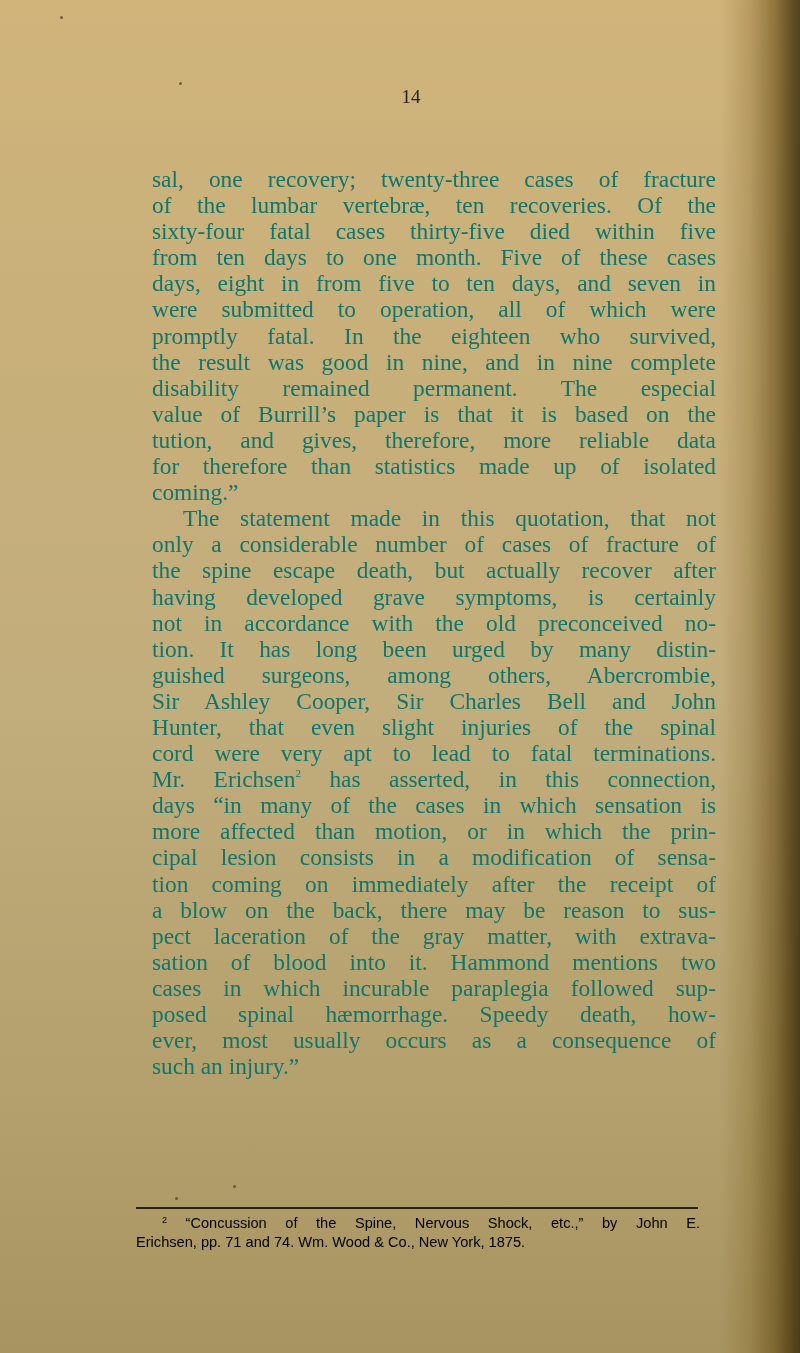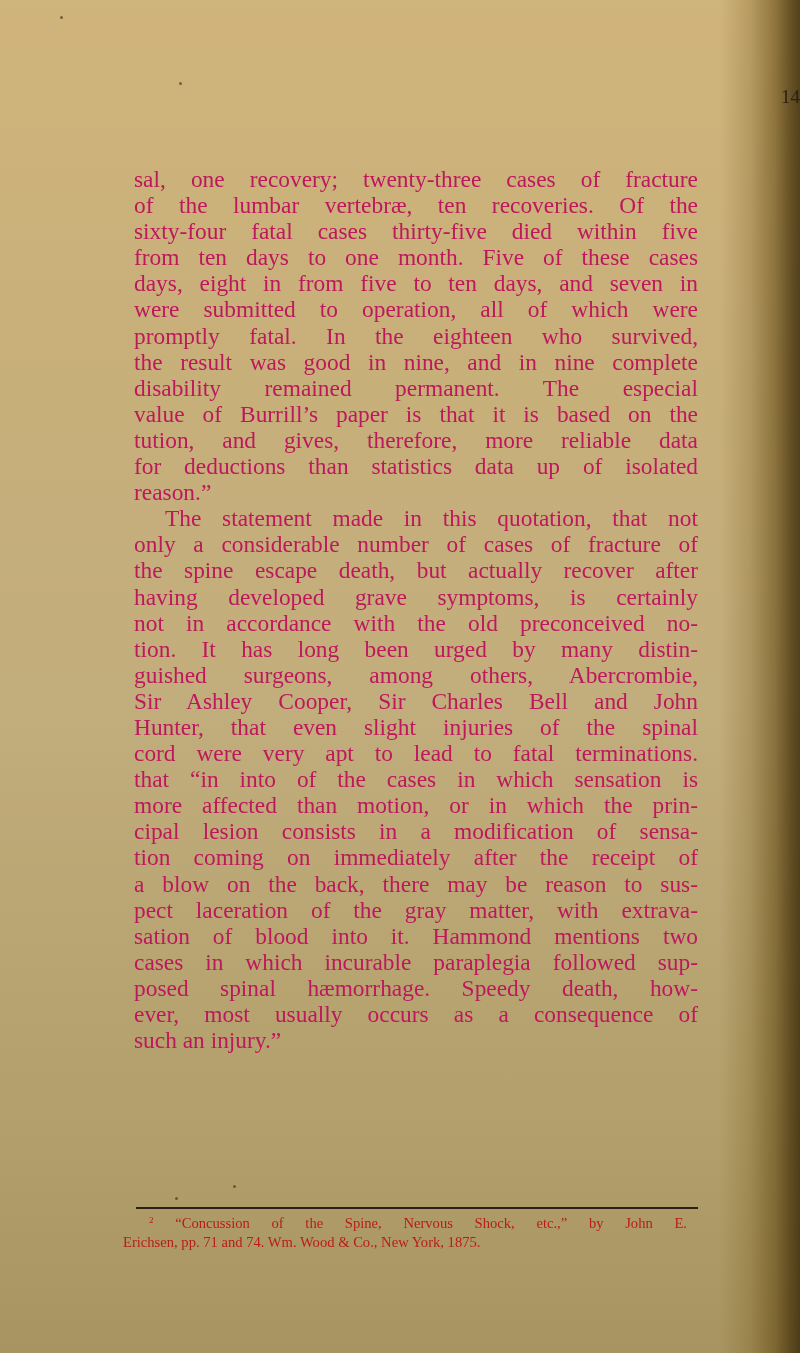--- a/index.html
+++ b/index.html
@@ -26,36 +26,36 @@
           #b3a06c 1100px,
           #a89460 1353px);
       font-family: "DejaVu Serif", "Liberation Serif", serif;
       color: #2a2016;
     }
     .page-number {
       position: absolute;
       top: 86px;
       left: 0;
       width: 800px;
-      text-align: right;
+      text-align: center;
       padding-left: 22px;
       box-sizing: border-box;
       font-family: "Liberation Serif", serif;
       font-size: 19px;
       color: #2a2016;
     }
     .body-text {
       position: absolute;
       top: 166px;
-      left: 134px;
+      left: 152px;
       width: 564px;
       font-family: "Liberation Serif", serif;
       font-size: 23.4px;
       line-height: 26.1px;
-      color: #be185d;
+      color: #0f766e;
     }
     .line {
       display: block;
       text-align: justify;
       text-align-last: justify;
       white-space: nowrap;
       height: 26.1px;
     }
     .line.last {
       text-align-last: left;
@@ -72,26 +72,26 @@
       position: absolute;
       top: 1207px;
       left: 136px;
       width: 562px;
       height: 2px;
       background: #2a2016;
     }
     .footnote {
       position: absolute;
       top: 1214px;
-      left: 123px;
+      left: 136px;
       width: 564px;
-      font-family: Liberation Serif, serif;
+      font-family: Liberation Sans, sans-serif;
       font-size: 14.6px;
       line-height: 19px;
-      color: #b91c1c;
+      color: #000000;
     }
     .footnote .line {
       height: 19px;
     }
     .footnote .first {
       padding-left: 26px;
     }
     .footnote sup {
       font-size: 9px;
       vertical-align: 5px;
@@ -118,33 +118,34 @@
     <span class="line">of the lumbar vertebræ, ten recoveries. Of the</span>
     <span class="line">sixty-four fatal cases thirty-five died within five</span>
     <span class="line">from ten days to one month. Five of these cases</span>
     <span class="line">days, eight in from five to ten days, and seven in</span>
     <span class="line">were submitted to operation, all of which were</span>
     <span class="line">promptly fatal. In the eighteen who survived,</span>
     <span class="line">the result was good in nine, and in nine complete</span>
     <span class="line">disability remained permanent. The especial</span>
     <span class="line">value of Burrill’s paper is that it is based on the</span>
     <span class="line">tution, and gives, therefore, more reliable data</span>
-    <span class="line">for deductions than statistics data up of isolated</span>
-    <span class="line last">reason.”</span>
+    <span class="line">for therefore than statistics made up of isolated</span>
+    <span class="line last">coming.”</span>
     <span class="line indent">The statement made in this quotation, that not</span>
     <span class="line">only a considerable number of cases of fracture of</span>
     <span class="line">the spine escape death, but actually recover after</span>
     <span class="line">having developed grave symptoms, is certainly</span>
     <span class="line">not in accordance with the old preconceived no-</span>
     <span class="line">tion. It has long been urged by many distin-</span>
     <span class="line">guished surgeons, among others, Abercrombie,</span>
     <span class="line">Sir Ashley Cooper, Sir Charles Bell and John</span>
     <span class="line">Hunter, that even slight injuries of the spinal</span>
     <span class="line">cord were very apt to lead to fatal terminations.</span>
-    <span class="line">that “in into of the cases in which sensation is</span>
+    <span class="line"><span>Mr. Erichsen</span><sup class="fn-ref">2</sup><span> has asserted, in this connection,</span></span>
+    <span class="line">days “in many of the cases in which sensation is</span>
     <span class="line">more affected than motion, or in which the prin-</span>
     <span class="line">cipal lesion consists in a modification of sensa-</span>
     <span class="line">tion coming on immediately after the receipt of</span>
     <span class="line">a blow on the back, there may be reason to sus-</span>
     <span class="line">pect laceration of the gray matter, with extrava-</span>
     <span class="line">sation of blood into it. Hammond mentions two</span>
     <span class="line">cases in which incurable paraplegia followed sup-</span>
     <span class="line">posed spinal hæmorrhage. Speedy death, how-</span>
     <span class="line">ever, most usually occurs as a consequence of</span>
     <span class="line last">such an injury.”</span>

